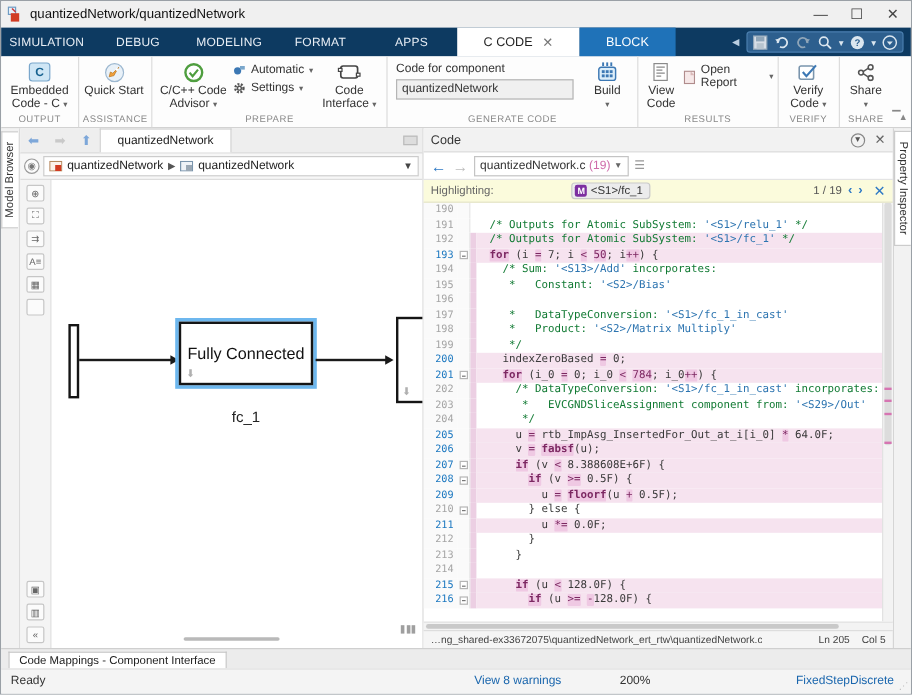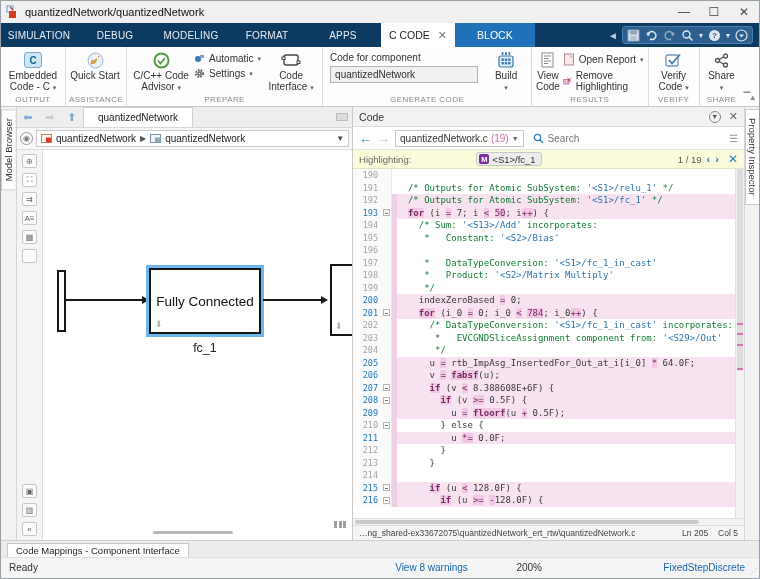--- a/index.html
+++ b/index.html
@@ -10,21 +10,21 @@
   
   .titlebar { height:22px; background:#f0f0f0; display:flex; align-items:center; padding-left:5px; flex:0 0 auto; }
   .sl-logo { width:14px; height:14px; margin-right:5px; }
   .title-text { font-size:11px; color:#111; }
   .win-ctrls { margin-left:auto; display:flex; height:100%; }
   .win-btn { width:30px; display:flex; align-items:center; justify-content:center; color:#444; font-size:12px; }
 
   
   .tabstrip { height:24px; background:#0d3a61; display:flex; align-items:stretch; flex:0 0 auto; }
   .mtab { color:#e8eef5; font-size:10px; display:flex; align-items:center; justify-content:center; width:76px; letter-spacing:.2px; cursor:default; }
-  .tab-ccode { background:#fff; color:#222; font-size:10.5px; display:flex; align-items:center; gap:8px; padding:0 8px; }
+  .tab-ccode { background:#fff; color:#222; font-size:10.5px; display:flex; align-items:center; gap:8px; padding:0 22px; }
   .tab-ccode .x { color:#777; font-size:11px; }
   .tab-block { background:#1f72b8; color:#fff; font-size:10.5px; display:flex; align-items:center; padding:0 22px; }
   .qa { margin-left:auto; display:flex; align-items:center; padding-right:6px; gap:2px; }
   .qa-chev { color:#b9cde0; font-size:10px; margin-right:2px; }
   .qa-group { display:flex; align-items:center; background:#2d5f8e; border:1px solid #4a7eae; border-radius:3px; height:18px; padding:0 4px; gap:5px; }
   .qa-ic { width:13px; height:13px; display:block; }
   .qa-sep { color:#9fb9d2; font-size:8px; }
 
   
   .toolstrip { height:60px; background:#fdfdfd; border-bottom:1px solid #c7c7c7; display:flex; flex:0 0 auto; }
@@ -63,21 +63,21 @@
   .crumb-sep { color:#555; font-size:8px; }
   .crumb-dd { margin-left:auto; color:#444; font-size:8px; }
   .model-ic { width:11px; height:9px; }
   .doc-body { flex:1; display:flex; min-height:0; }
   .palette { width:26px; background:#f4f4f4; border-right:1px solid #ddd; display:flex; flex-direction:column; align-items:center; padding:4px 0; gap:5px; }
   .pal-ic { width:15px; height:14px; border:1px solid #c6c6c6; background:#fbfbfb; color:#666; font-size:8px; display:flex; align-items:center; justify-content:center; border-radius:2px; }
   .pal-spacer { flex:1; }
   .canvas { flex:1; background:#fff; position:relative; overflow:hidden; }
 
   .blk { position:absolute; background:#fff; border:2px solid #151515; }
-  .blk-main { left:106px; top:118px; width:112px; height:66px; box-shadow:0 0 0 3px #6db7ee; display:flex; align-items:center; justify-content:center; font-size:13.5px; color:#111; }
+  .blk-main { left:106px; top:118px; width:112px; height:53px; box-shadow:0 0 0 3px #6db7ee; display:flex; align-items:center; justify-content:center; font-size:13.5px; color:#111; }
   .blk-left { left:14px; top:120px; width:9px; height:62px; }
   .blk-right { left:287px; top:114px; width:40px; height:72px; }
   .blk-label { position:absolute; left:106px; top:191px; width:112px; text-align:center; font-size:12.5px; color:#222; }
   .wire { position:absolute; height:1.5px; background:#1a1a1a; }
   .arrowhead { position:absolute; width:0; height:0; border-top:4px solid transparent; border-bottom:4px solid transparent; border-left:7px solid #1a1a1a; }
   .badge-dl { position:absolute; width:8px; height:9px; color:#b0b0b0; font-size:9px; line-height:9px; }
   .canv-hscroll { position:absolute; bottom:6px; left:110px; width:80px; height:3px; background:#b9b9b9; border-radius:2px; }
   .canv-grip { position:absolute; bottom:12px; right:6px; display:flex; gap:1.5px; }
   .canv-grip i { width:3px; height:7px; background:#9f9f9f; display:block; }
 
@@ -318,27 +318,20 @@
         </div>
         <div class="smallcol">
           <div class="smallrow">
             <svg width="12" height="13" viewBox="0 0 12 13">
                 <rect x="1.5" y="1" width="9" height="11" fill="#f6e8e8" stroke="#b08c8c"></rect>
                 <path d="M7 1 l3.5 3.5 h-3.5 z" fill="#d9b9b9"></path>
               </svg>
             <span>Open Report</span>
             <span class="caret">▾</span>
           </div>
-          <div class="smallrow">
-            <svg width="12" height="12" viewBox="0 0 12 12">
-                <rect x="1" y="4" width="7" height="6" fill="#e7bcd9" stroke="#a864a0"></rect>
-                <path d="M6 2 l5 5 M11 2 l-5 5" stroke="#c0392b" stroke-width="1.3"></path>
-              </svg>
-            <span>Remove Highlighting</span>
-          </div>
         </div>
       </div>
       <div class="tg-label">RESULTS</div>
     </div>
 
     <div class="tgroup">
       <div class="tg-body">
         <div class="bigbtn" style="width:44px">
           <div class="bicon">
             <svg width="17" height="16" viewBox="0 0 17 16">
@@ -449,27 +442,20 @@
         </div>
       </div>
       <div class="cp-nav">
         <span class="cp-arrow-l">←</span>
         <span class="cp-arrow-r">→</span>
         <div class="file-dd">
           <span>quantizedNetwork.c</span>
           <span class="match-count">(19)</span>
           <span class="caret">▼</span>
         </div>
-        <div class="searchbox">
-          <svg width="11" height="11" viewBox="0 0 11 11">
-              <circle cx="4.5" cy="4.5" r="3.2" fill="none" stroke="#2f7ac5" stroke-width="1.3"></circle>
-              <path d="M7 7 l3 3" stroke="#2f7ac5" stroke-width="1.4"></path>
-            </svg>
-          <input placeholder="Search" style="">
-        </div>
         <span class="burger">☰</span>
       </div>
       <div class="cp-highlight">
         <span>Highlighting:</span>
         <div class="hl-badge">
           <span class="hl-m">M</span>
           <span>&lt;S1&gt;/fc_1</span>
         </div>
         <span class="hl-pos">1 / 19</span>
         <span class="hl-chev">‹</span>

